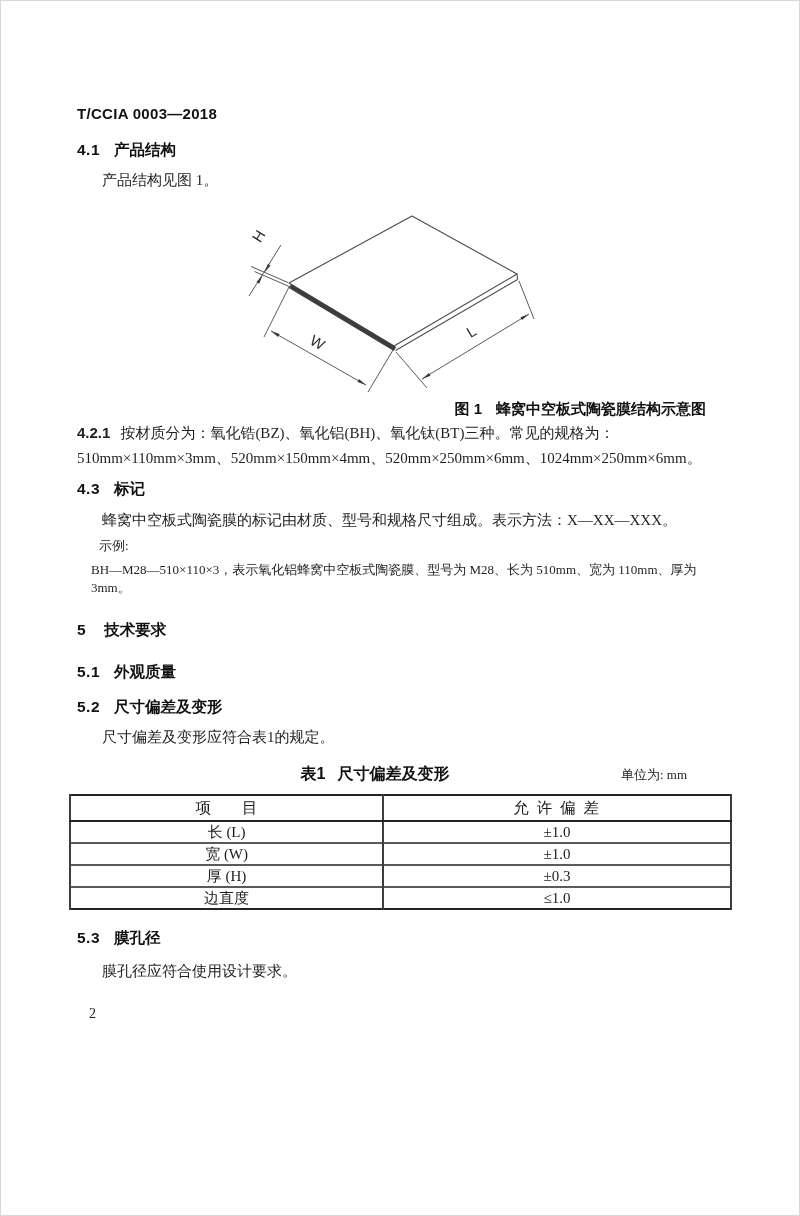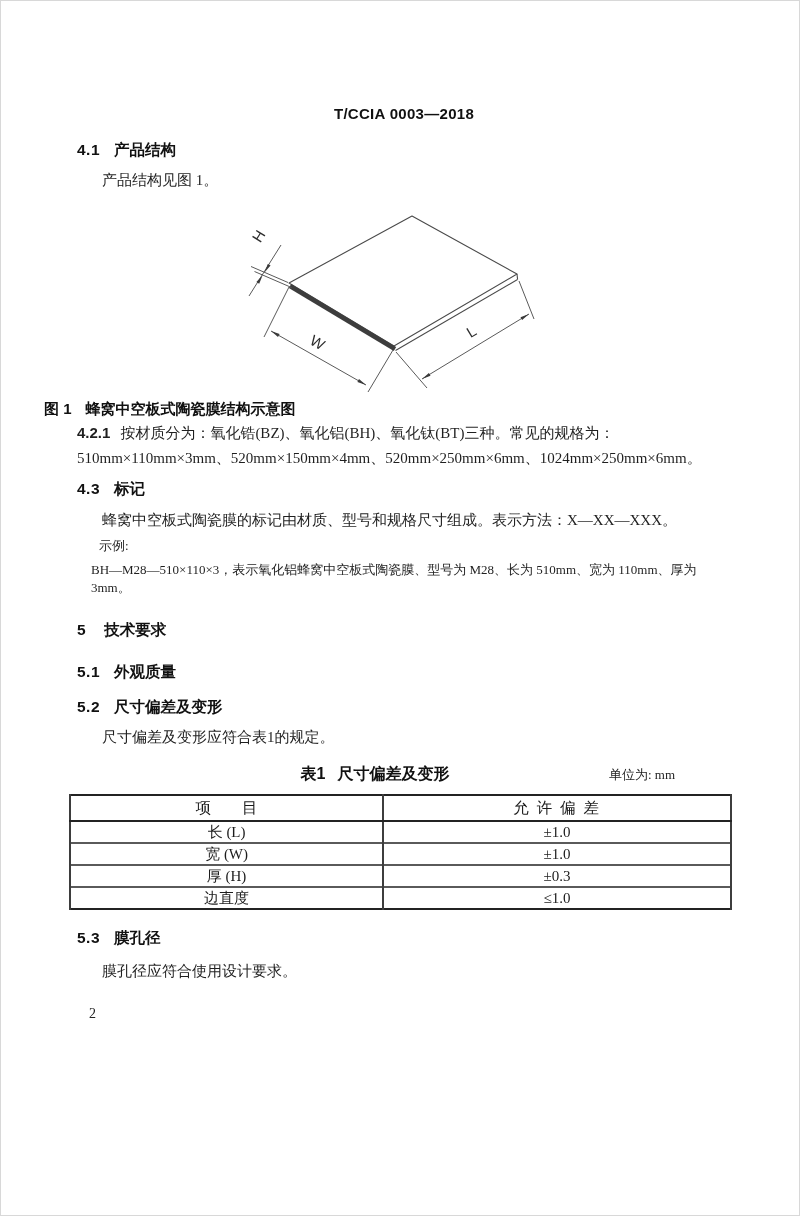--- a/index.html
+++ b/index.html
@@ -11,49 +11,49 @@
     position:relative;
     padding:0 68px;
     overflow:hidden;
     font-family:"Liberation Serif","DejaVu Serif",serif;
     color:#1f1f1f;
   }
   .doc-header {
     margin-top:102px; margin-left:8px;
     font-family:"Liberation Sans","DejaVu Sans",sans-serif;
     font-size:15px; line-height:21px; font-weight:600;
-    letter-spacing:.3px; color:#111;text-align:center;
+    letter-spacing:.3px; color:#111;
   }
   .h-sec {
     margin-left:8px;
     font-family:"Liberation Sans","DejaVu Sans",sans-serif;
     font-size:15.5px; line-height:21px; font-weight:bold; color:#111;
   }
   .h-sec .h-num { margin-right:14px; letter-spacing:.5px; }
   .body-p { font-size:15px; line-height:21px; text-indent:33px; }
   .num-p  { font-size:15px; line-height:25px; margin-left:8px; }
   .num-p .p-num { font-weight:bold; font-family:"Liberation Sans","DejaVu Sans",sans-serif; font-size:15px; margin-right:10px; }
   .small-p { font-size:13px; line-height:18px; }
   .fig-wrap { height:200px; }
   .fig-wrap svg { display:block; margin:0 auto; }
   .caption {
-    text-align:left; transform:translateX(-25px);
+    text-align:right; transform:translateX(-25px);
     font-family:"Liberation Sans","DejaVu Sans",sans-serif;
     font-size:15px; line-height:21px; font-weight:bold; color:#111;
   }
   .caption .cap-label { margin-right:14px; }
   .tbl-title-row { position:relative; height:21px; }
   .tbl-title {
     text-align:center; transform:translateX(-25px);
     font-family:"Liberation Sans","DejaVu Sans",sans-serif;
     font-size:16px; line-height:21px; font-weight:bold; color:#111;
   }
   .tbl-title .cap-label { margin-right:12px; }
   .tbl-unit {
-    position:absolute; right:56px; top:3px;
+    position:absolute; right:44px; top:3px;
     font-size:13px; line-height:18px; color:#222;
   }
   table.t1 {
     width:663px; border-collapse:collapse; table-layout:fixed;
     border:2px solid #232323;
     font-size:15px; color:#1c1c1c;
   }
   table.t1 th, table.t1 td {
     text-align:center; vertical-align:middle; font-weight:normal;
     border-left:2px solid #3d3d3d; border-right:2px solid #3d3d3d;

